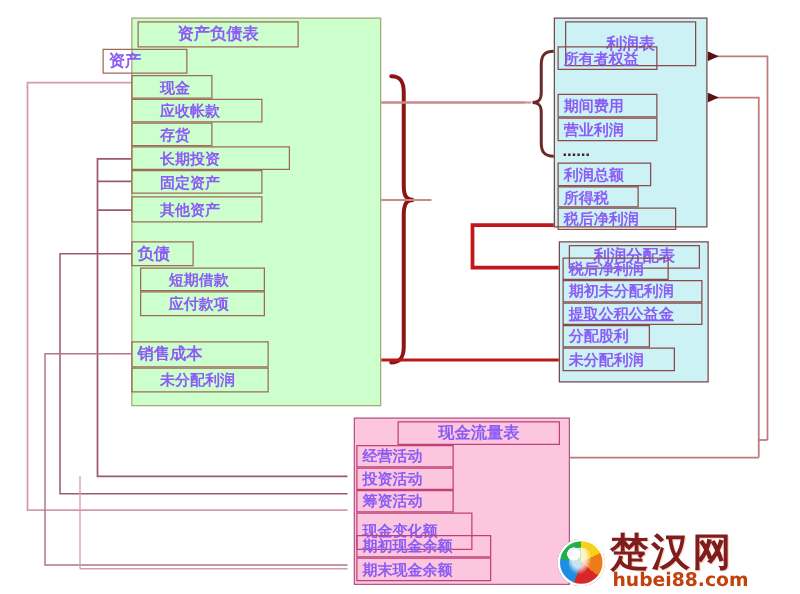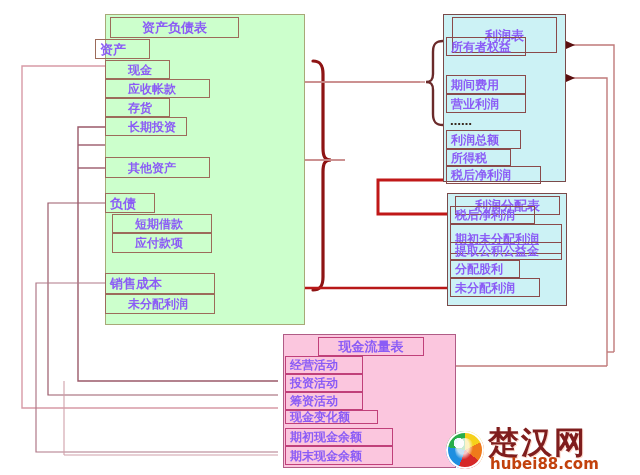--- a/index.html
+++ b/index.html
@@ -114,26 +114,27 @@
     <path d="M278,452 L36,452 L36,283 L105,283" fill="none" stroke="#b07888" stroke-width="1.2" marker-end="url(#arrPinkR)"></path>
 
     <path d="M64,381 L64,455" fill="none" stroke="#d0a0aa" stroke-width="1.1"></path>
     <path d="M64,455 L278,455" fill="none" stroke="#d0a0aa" stroke-width="1.1"></path>
   </svg>
 
   <div class="panel bs" style="left:105px;top:14px;width:200px;height:311px;"></div>
 
   <div class="cell ctr title-cell" style="left:110px;top:17px;width:129px;height:21px;">资产负债表</div>
 
-  <div class="cell pad grp" style="left:95px;top:39px;width:55px;height:20px;">资产</div>
+  <div class="cell pad grp" style="left:82px;top:39px;width:68px;height:20px;">资产</div>
 
   <div class="cell ind2 itm" style="left:105px;top:60px;width:65px;height:19px;">现金</div>
   <div class="cell ind2 itm" style="left:105px;top:79px;width:105px;height:19px;">应收帐款</div>
   <div class="cell ind2 itm" style="left:105px;top:98px;width:65px;height:19px;">存货</div>
-  <div class="cell ind2 itm" style="left:105px;top:117px;width:82px;height:19px;">长期投资</div>
+  <div class="cell ind2 itm" style="left:105px;top:117px;width:127px;height:19px;">长期投资</div>
+  <div class="cell ind2 itm" style="left:105px;top:136px;width:105px;height:19px;">固定资产</div>
   <div class="cell ind2 itm" style="left:105px;top:157px;width:105px;height:21px;">其他资产</div>
 
   <div class="cell pad grp" style="left:105px;top:193px;width:50px;height:20px;">负债</div>
   <div class="cell ind2 itm" style="left:112px;top:214px;width:100px;height:19px;">短期借款</div>
   <div class="cell ind2 itm" style="left:112px;top:233px;width:100px;height:20px;">应付款项</div>
 
   <div class="cell pad grp" style="left:105px;top:273px;width:110px;height:21px;">销售成本</div>
   <div class="cell ind2 itm" style="left:105px;top:294px;width:110px;height:20px;">未分配利润</div>
 
   <div class="panel is" style="left:443px;top:14px;width:123px;height:168px;"></div>
@@ -146,33 +147,33 @@
   <div class="cell pad small noborder" style="left:446px;top:113px;width:60px;height:17px;color:#3a2a20;">……</div>
   <div class="cell pad itm is-b" style="left:446px;top:130px;width:75px;height:19px;">利润总额</div>
   <div class="cell pad itm is-b" style="left:446px;top:149px;width:65px;height:17px;">所得税</div>
   <div class="cell pad itm is-b" style="left:446px;top:166px;width:95px;height:18px;">税后净利润</div>
 
   <div class="panel pd" style="left:447px;top:193px;width:120px;height:113px;"></div>
 
   <div class="cell ctr title-cell pd-b" style="left:455px;top:196px;width:105px;height:19px;">利润分配表</div>
 
   <div class="cell pad itm pd-b" style="left:450px;top:206px;width:85px;height:18px;">税后净利润</div>
-  <div class="cell pad itm pd-b" style="left:450px;top:224px;width:112px;height:30px;text-decoration:underline;">期初未分配利润</div>
-  <div class="cell pad itm pd-b" style="left:450px;top:242px;width:112px;height:18px;">提取公积公益金</div>
+  <div class="cell pad itm pd-b" style="left:450px;top:224px;width:112px;height:18px;">期初未分配利润</div>
+  <div class="cell pad itm pd-b" style="left:450px;top:242px;width:112px;height:18px;text-decoration:underline;">提取公积公益金</div>
   <div class="cell pad itm pd-b" style="left:450px;top:260px;width:70px;height:18px;">分配股利</div>
   <div class="cell pad itm pd-b" style="left:450px;top:278px;width:90px;height:19px;">未分配利润</div>
 
   <div class="panel cf" style="left:283px;top:334px;width:173px;height:134px;"></div>
 
-  <div class="cell ctr title-cell cf-b" style="left:318px;top:337px;width:106px;height:19px;">现金流量表</div>
+  <div class="cell ctr title-cell cf-b" style="left:318px;top:337px;width:130px;height:19px;">现金流量表</div>
 
   <div class="cell pad itm cf-b" style="left:285px;top:356px;width:78px;height:18px;">经营活动</div>
   <div class="cell pad itm cf-b" style="left:285px;top:374px;width:78px;height:18px;">投资活动</div>
   <div class="cell pad itm cf-b" style="left:285px;top:392px;width:78px;height:18px;">筹资活动</div>
-  <div class="cell pad itm cf-b" style="left:285px;top:410px;width:93px;height:14px;">现金变化额</div>
+  <div class="cell pad itm cf-b" style="left:285px;top:410px;width:93px;height:30px;">现金变化额</div>
   <div class="cell pad itm cf-b" style="left:285px;top:428px;width:108px;height:18px;">期初现金余额</div>
   <div class="cell pad itm cf-b" style="left:285px;top:446px;width:108px;height:19px;">期末现金余额</div>
 
   <div id="wm">
     <div id="wm-globe"></div>
     <div id="wm-ghost2">楚汉财网</div>
     <div id="wm-cn">楚汉网</div>
     <div id="wm-url">hubei88.com</div>
   </div>
 

